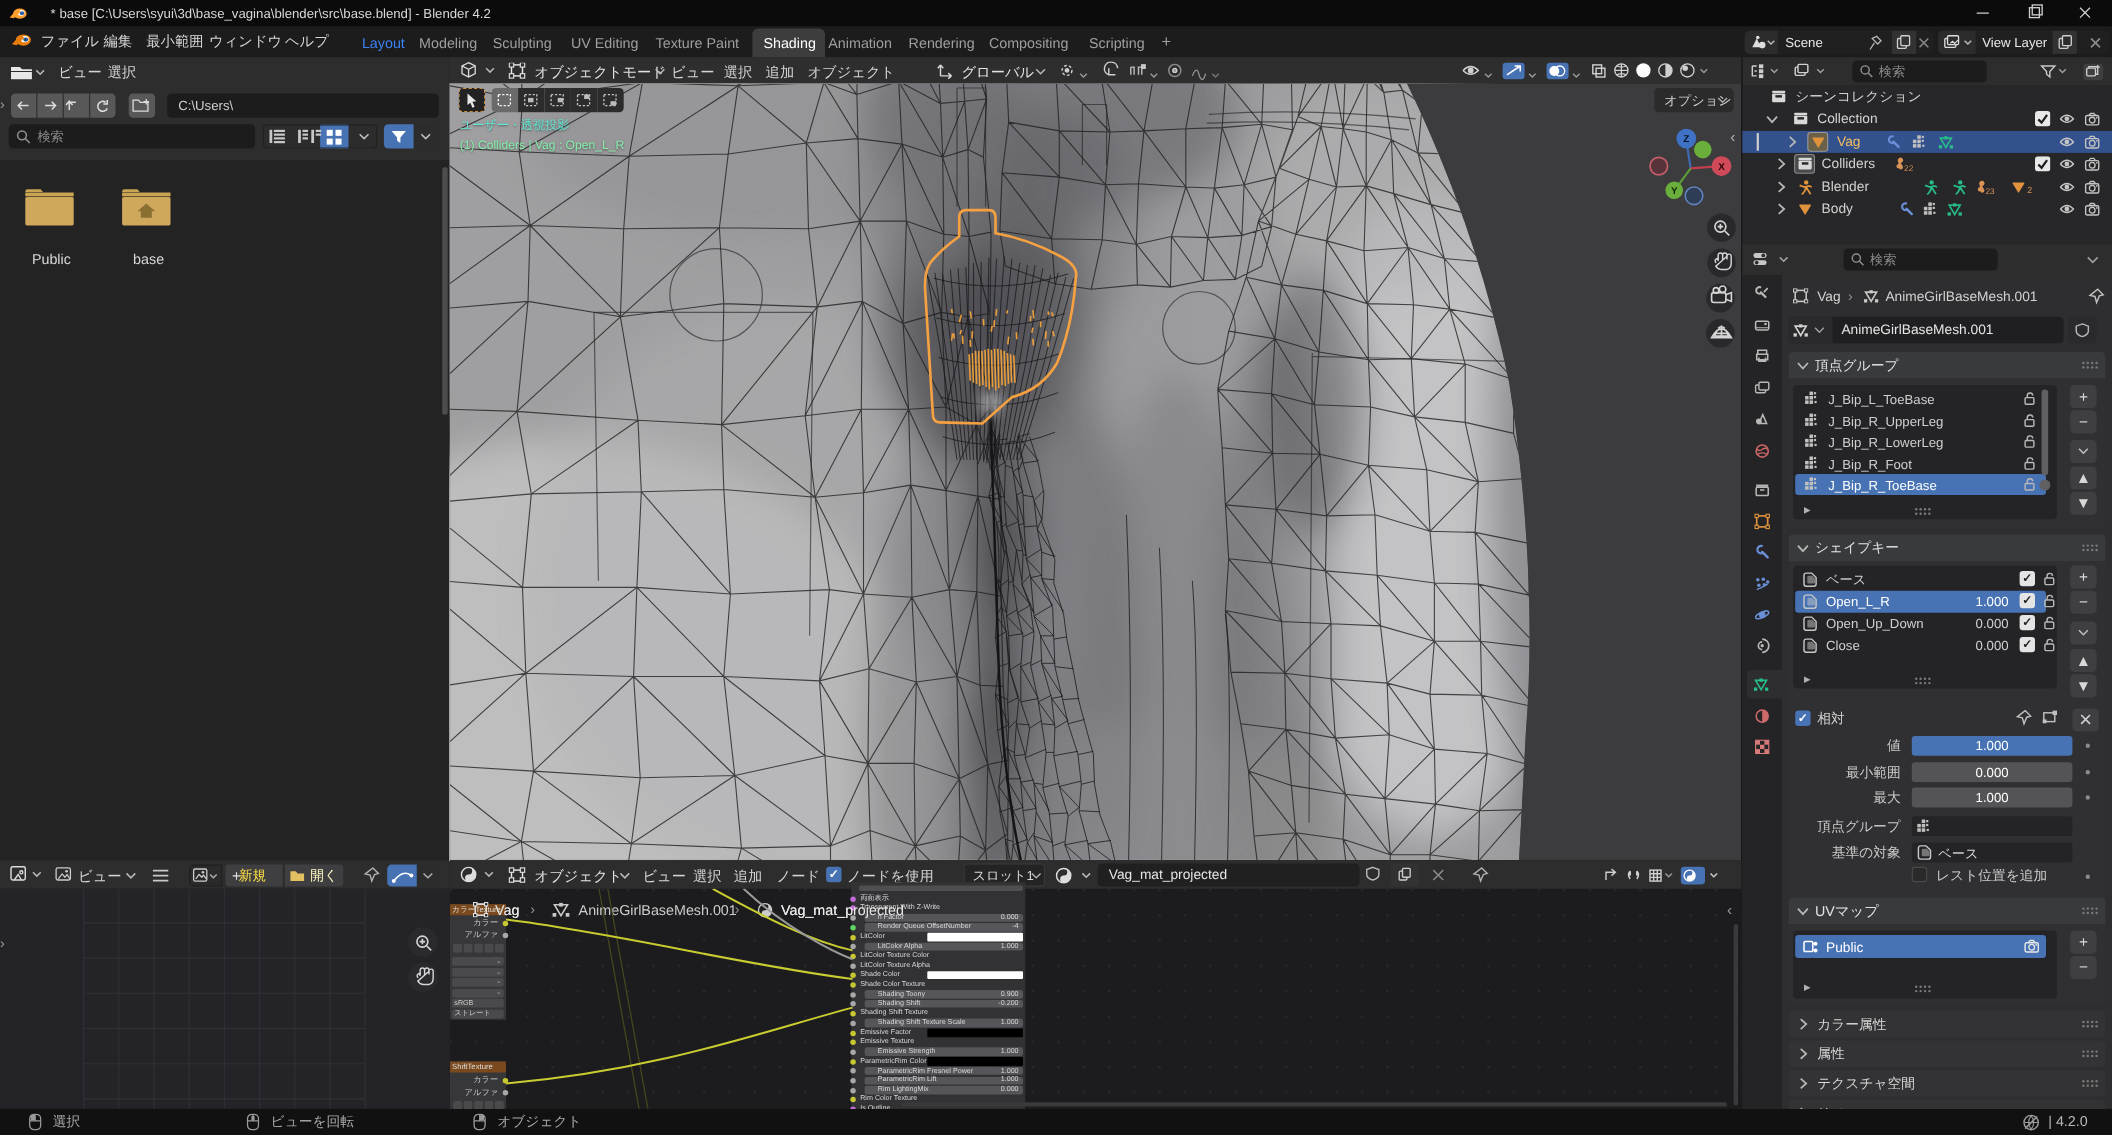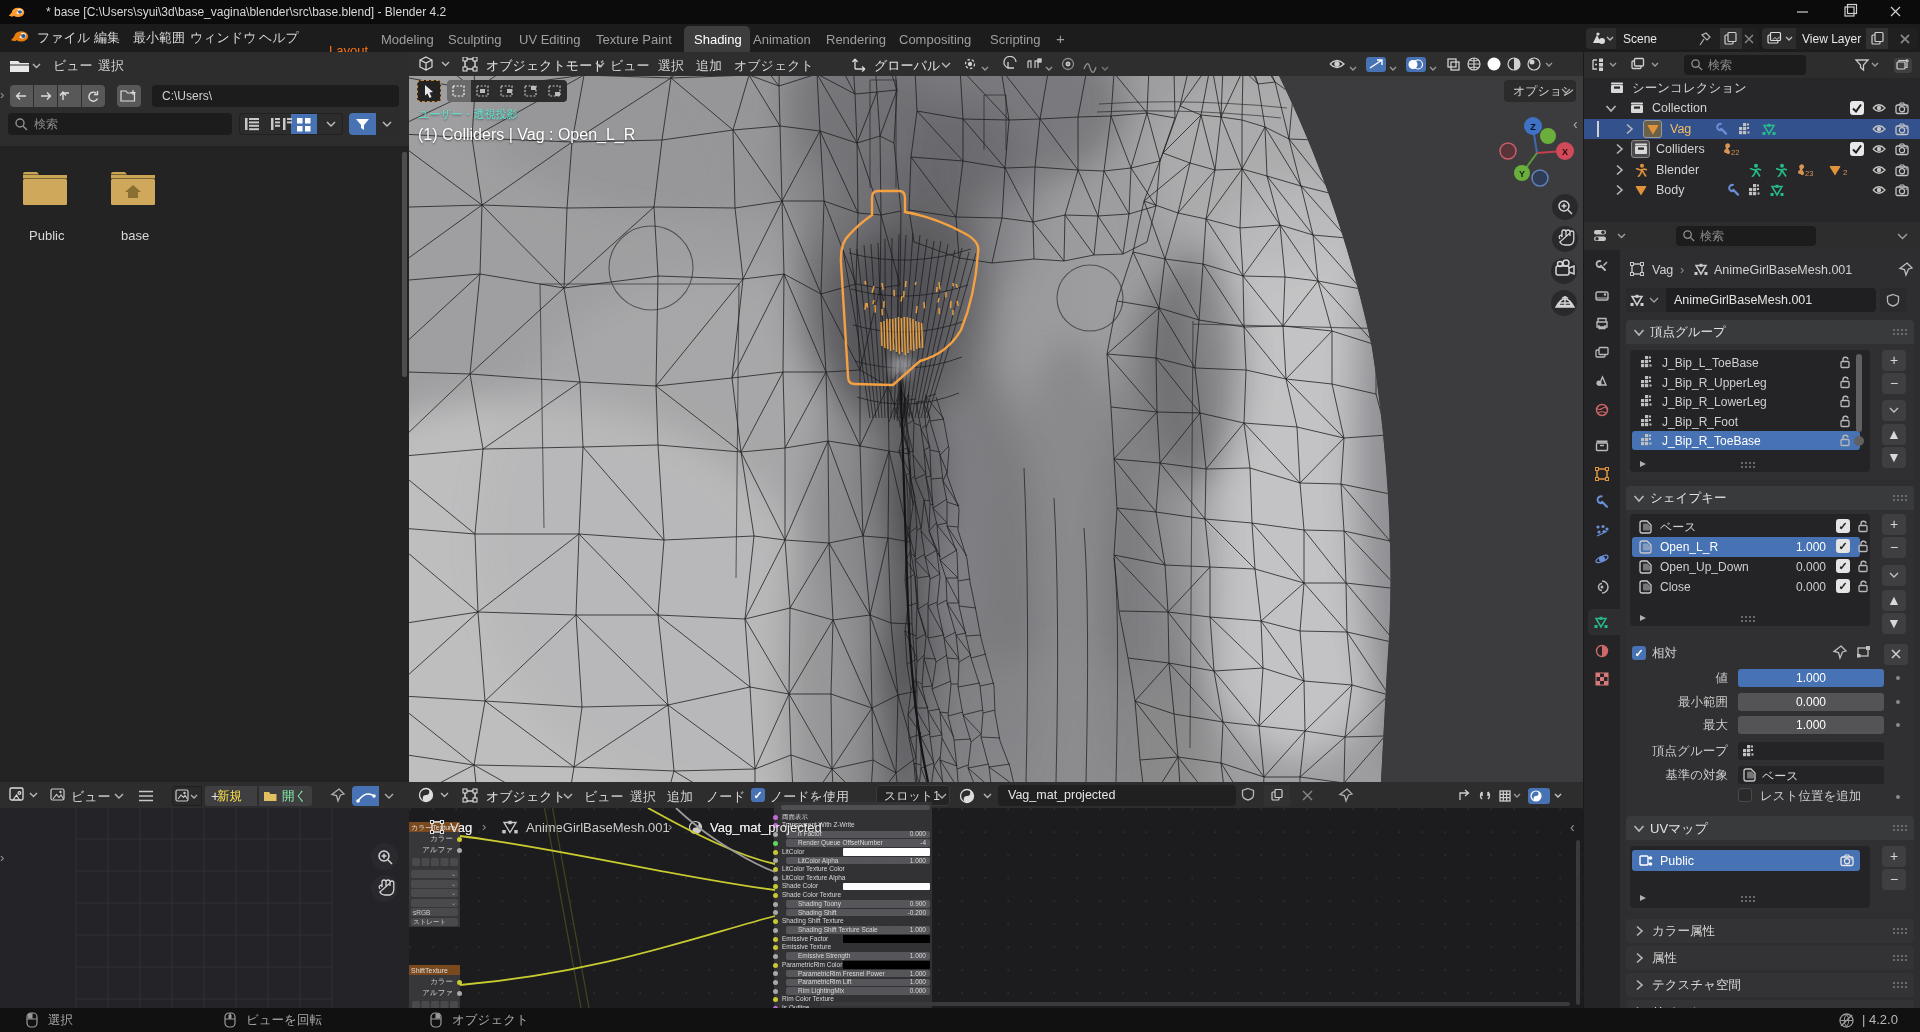--- a/index.html
+++ b/index.html
@@ -40,21 +40,21 @@
       <path d="M1 12 L10 2 L14 5 L6 13 Z" fill="#e87d0d"></path>
     </svg>
   </div>
 <div class="tx" style="left:37px;top:31px;color:#d6d6d6;font-size:13px;">ファイル</div>
 <div class="tx" style="left:94px;top:31px;color:#d6d6d6;font-size:13px;">編集</div>
 <div class="tx" style="left:133px;top:31px;color:#d6d6d6;font-size:13px;">最小範囲</div>
 <div class="tx" style="left:190px;top:31px;color:#d6d6d6;font-size:13px;">ウィンドウ</div>
 <div class="tx" style="left:259px;top:31px;color:#d6d6d6;font-size:13px;">ヘルプ</div>
 <div class="abs" style="left:684px;top:26px;width:66px;height:26px;background:#3d3d3d;border-radius:5px 5px 0 0"></div>
 <div class="tx" style="left:694px;top:33px;color:#ffffff;font-size:13px;">Shading</div>
-<div class="tx" style="left:329px;top:33px;color:#f97316;font-size:13px;margin-top:11px;">Layout</div>
+<div class="tx" style="left:329px;top:33px;color:#3b82f6;font-size:13px;">Layout</div>
 <div class="tx" style="left:381px;top:33px;color:#9f9f9f;font-size:13px;">Modeling</div>
 <div class="tx" style="left:448px;top:33px;color:#9f9f9f;font-size:13px;">Sculpting</div>
 <div class="tx" style="left:519px;top:33px;color:#9f9f9f;font-size:13px;">UV Editing</div>
 <div class="tx" style="left:596px;top:33px;color:#9f9f9f;font-size:13px;">Texture Paint</div>
 <div class="tx" style="left:753px;top:33px;color:#9f9f9f;font-size:13px;">Animation</div>
 <div class="tx" style="left:826px;top:33px;color:#9f9f9f;font-size:13px;">Rendering</div>
 <div class="tx" style="left:899px;top:33px;color:#9f9f9f;font-size:13px;">Compositing</div>
 <div class="tx" style="left:990px;top:33px;color:#9f9f9f;font-size:13px;">Scripting</div>
 <div class="tx" style="left:1056px;top:31px;color:#9f9f9f;font-size:15px;">+</div>
 <div class="abs" style="left:1586px;top:28px;width:172px;height:21px;background:#202020;border-radius:4px"></div>
@@ -343,21 +343,21 @@
       <rect x="84" y="6" width="5" height="4"></rect>
       <rect x="108" y="12" width="5" height="4"></rect>
     </g>
 </svg>
 <div class="abs" style="left:1504px;top:80px;width:72px;height:22px;background:#2b2b2b;border-radius:4px"></div>
 <div class="tx" style="left:1513px;top:85px;color:#d0d0d0;font-size:12px;">オプション</div>
 <svg class="ic" style="left:1560px;top:88px" width="12" height="8">
     <path d="M2 1 l4 4 l4 -4" stroke="#aaa" fill="none" stroke-width="1.3"></path>
   </svg>
 <div class="tx" style="left:418px;top:109px;color:#5eead4;font-size:11px;text-shadow:0 1px 2px rgba(0,0,0,.5)">ユーザー・透視投影</div>
-<div class="tx" style="left:418px;top:127px;color:#ffffff;font-size:16px;text-shadow:0 1px 2px rgba(0,0,0,.5)">(1) Colliders | Vag : Open_L_R</div>
+<div class="tx" style="left:418px;top:127px;color:#86efac;font-size:11px;text-shadow:0 1px 2px rgba(0,0,0,.5)">(1) Colliders | Vag : Open_L_R</div>
 <svg class="ic" style="left:1496px;top:110px" width="80" height="80" viewBox="0 0 80 80">
 <g stroke-width="2">
 <line x1="41" y1="43" x2="37" y2="18" stroke="#3f6ab2"></line>
 <line x1="41" y1="43" x2="68" y2="41" stroke="#c33e4e"></line>
 <line x1="41" y1="43" x2="27" y2="62" stroke="#5a9e3a"></line>
 </g>
 <circle cx="37" cy="16" r="9" fill="#3f72c4"></circle>
     <text x="37" y="19.5" font-size="9" fill="#041225" text-anchor="middle" font-family="Liberation Sans" font-weight="bold">Z</text>
 <circle cx="52" cy="26" r="8" fill="#6aaf3c"></circle>
 <circle cx="69" cy="41" r="9" fill="#d04a5a"></circle>
@@ -1170,21 +1170,21 @@
     <circle cx="9.5" cy="4" r="1.2" fill="#ccc"></circle>
 <path d="M16 6 l3 3 l3 -3" stroke="#b0b0b0" fill="none" stroke-width="1.3"></path>
   </svg>
 <div class="abs" style="left:205px;top:786px;width:52px;height:20px;background:#3f3f41;border-radius:3px 0 0 3px"></div>
 <div class="tx" style="left:211px;top:789px;color:#e0e0e0;font-size:14px;">+</div>
 <div class="tx" style="left:217px;top:790px;color:#fde047;font-size:12.5px;">新規</div>
 <div class="abs" style="left:258px;top:786px;width:54px;height:20px;background:#3f3f41;border-radius:0 3px 3px 0;border-left:1px solid #2d2d2d"></div>
 <svg class="ic" style="left:263px;top:790px" width="14" height="12">
     <path d="M1 2 h5 l1.5 2 h6 v7 h-12.5 z" fill="#e0c060"></path>
   </svg>
-<div class="tx" style="left:282px;top:790px;color:#86efac;font-size:12.5px;">開く</div>
+<div class="tx" style="left:282px;top:790px;color:#fef9c3;font-size:12.5px;">開く</div>
 <svg class="ic" style="left:330px;top:787px" width="16" height="16" viewBox="0 0 16 16">
     <path d="M9 2 L14 7 L10.5 8 L8 14 L6.5 8.5 L2 7.5 Z" fill="none" stroke="#b0b0b0" stroke-width="1.3"></path>
   </svg>
 <div class="abs" style="left:352px;top:786px;width:27px;height:20px;background:#4772b3;border-radius:4px 0 0 4px"></div>
 <svg class="ic" style="left:355px;top:788px" width="22" height="16" viewBox="0 0 22 16">
 <path d="M3 13 Q11 2 19 8" fill="none" stroke="#fff" stroke-width="1.5"></path>
     <circle cx="3" cy="13" r="1.8" fill="#fff"></circle>
     <circle cx="19" cy="8" r="1.8" fill="#fff"></circle>
   </svg>
 <div class="abs" style="left:379px;top:786px;width:20px;height:20px;background:#2c2c2c;border-radius:0 4px 4px 0"></div>

